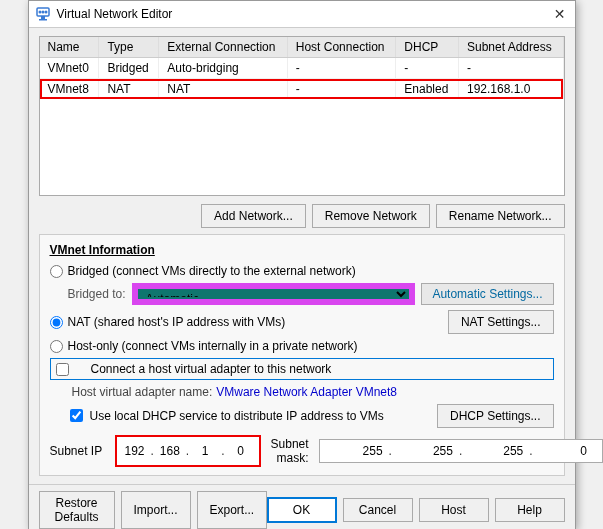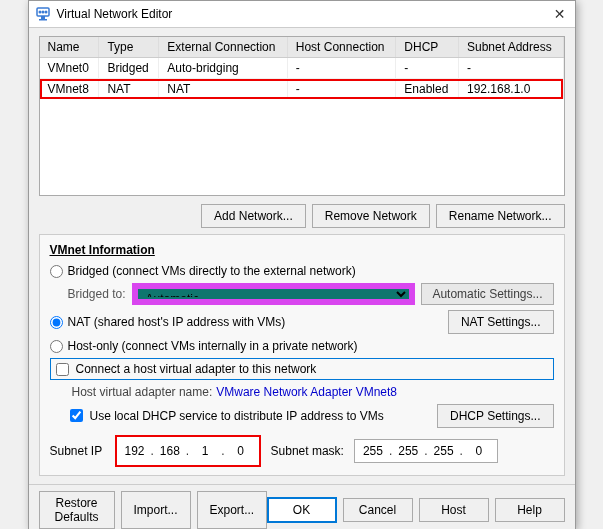--- a/index.html
+++ b/index.html
@@ -157,21 +157,21 @@
       border: 6px solid #d946ef;
       background: #0f766e;
       height: 22px;
     }
     .auto-settings-btn {
       padding: 3px 10px;
       font-size: 12px;
       background: #e8e8e8;
       border: 1px solid #aaa;
       cursor: pointer;
-      color: #404040;
+      color: #0369a1;
     }
     .nat-row {
       display: flex;
       align-items: center;
       justify-content: space-between;
     }
     .nat-row-left {
       display: flex;
       align-items: center;
       gap: 5px;
@@ -241,20 +241,21 @@
       gap: 2px;
       height: 24px;
     }
     .subnet-mask-box input {
       width: 28px;
       border: none;
       outline: none;
       font-size: 12px;
       text-align: center;
       background: transparent;
+      margin-left: 35px;
     }
     .bottom-bar {
       display: flex;
       align-items: center;
       justify-content: space-between;
       padding: 6px 10px;
       border-top: 1px solid #ccc;
       background: #f0f0f0;
     }
     .bottom-left {
@@ -264,21 +265,21 @@
     .bottom-right {
       display: flex;
       gap: 6px;
       align-items: center;
     }
     .connect-adapter-box {
       border: 1px solid #0078d7;
       padding: 3px 5px;
       display: flex;
       align-items: center;
-      gap: 7px;
+      gap: 22px;
     }
     .connect-adapter-box input[type=checkbox] { margin: 0; }
     .connect-adapter-label {
       font-size: 12px;
       color: #000;
     }
     .radio-label { font-size: 12px; cursor: pointer; }
   </style>
 </head>
 <body>

